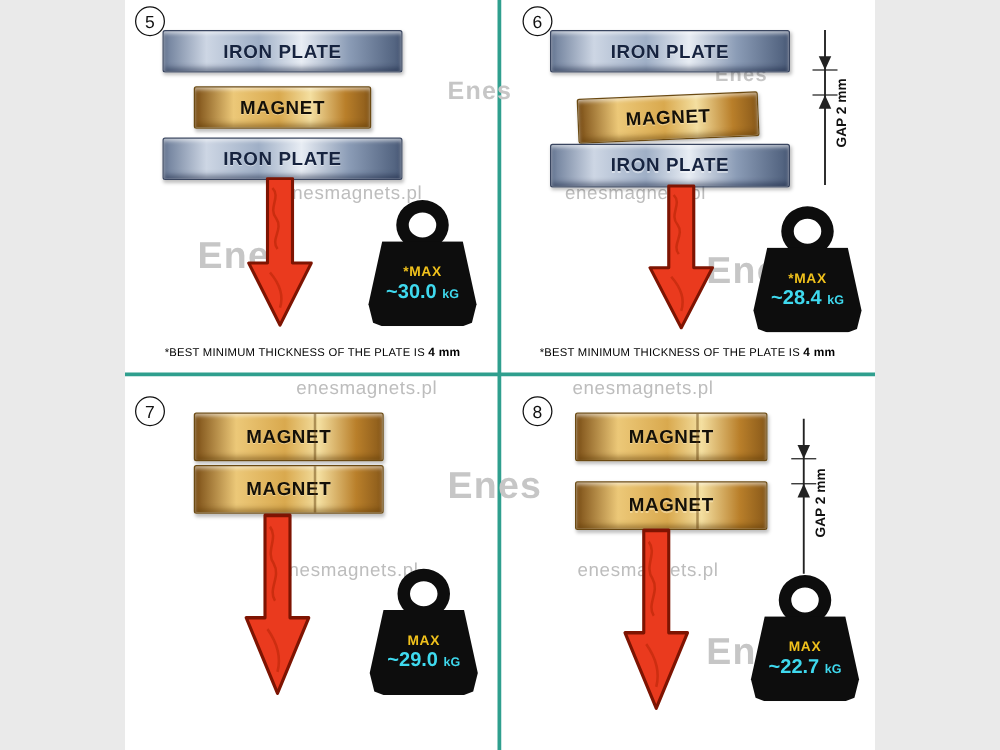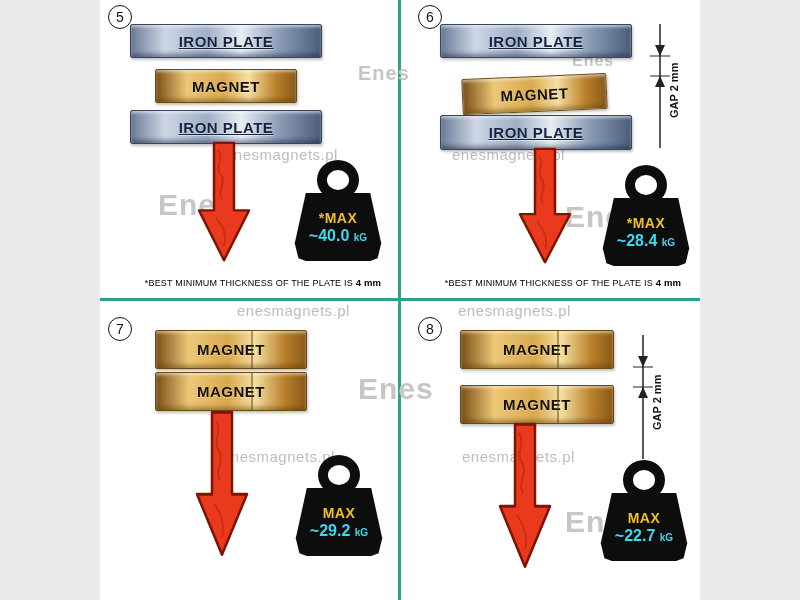--- a/index.html
+++ b/index.html
@@ -23,43 +23,43 @@
   .bar{
     position:absolute;border-radius:2px;display:flex;align-items:center;justify-content:center;
     box-shadow:1px 2px 3px rgba(0,0,0,.28);
   }
   .bar .bar-label{font-weight:bold;font-size:15px;letter-spacing:.5px;}
   .bar.iron{
     background:linear-gradient(90deg,#6b7c98 0%,#cdd6e4 18%,#9fafc6 40%,#e8edf4 58%,#8b9cb6 78%,#4c5d7a 100%);
     border:1px solid #39455f;
     box-shadow:inset 0 2px 3px rgba(255,255,255,.55),inset 0 -3px 4px rgba(20,30,60,.45),1px 2px 3px rgba(0,0,0,.25);
   }
-  .bar.iron .bar-label{color:#16233f;text-shadow:0 1px 0 rgba(255,255,255,.45);text-decoration:underline;}
+  .bar.iron .bar-label{color:#16233f;text-shadow:0 1px 0 rgba(255,255,255,.45);}
   .bar.magnet{
     background:linear-gradient(90deg,#7c4f16 0%,#ecc878 22%,#d9a94e 48%,#f4dfa0 66%,#b97f2a 86%,#8a5a1a 100%);
     border:1px solid #6b4a12;
     box-shadow:inset 0 2px 3px rgba(255,255,255,.5),inset 0 -3px 4px rgba(90,55,5,.45),1px 2px 3px rgba(0,0,0,.25);
   }
   .bar.magnet .bar-label{color:#141008;text-shadow:0 1px 0 rgba(255,240,200,.5);}
   .bar.seam::after{content:"";position:absolute;top:0;bottom:0;left:63%;width:2px;background:rgba(90,55,5,.45);}
 
   .arrow{position:absolute;overflow:visible;}
 
   .weight{position:absolute;width:92px;text-align:center;}
   .weight-ring{width:22px;height:20px;border:10px solid #0d0d0d;border-radius:50%;margin:0 auto -7px;}
   .weight-body{
     position:relative;width:92px;height:68px;background:#0d0d0d;
     clip-path:polygon(15% 0,85% 0,97% 74%,93% 96%,85% 100%,15% 100%,7% 96%,3% 74%);
     display:flex;flex-direction:column;align-items:center;justify-content:center;gap:1px;
   }
-  .weight-max{color:#f0c11c;font-weight:bold;font-size:14px;letter-spacing:.5px;}
+  .weight-max{color:#f0c11c;font-weight:bold;font-size:11px;letter-spacing:.5px;}
   .weight-value{color:#3fd9ee;font-weight:bold;font-size:16px;}
   .weight-unit{font-size:10px;}
 
-  .caption{position:absolute;left:13px;width:300px;text-align:center;font-size:9px;color:#000;letter-spacing:.2px;}
+  .caption{position:absolute;left:0;width:300px;text-align:center;font-size:9px;color:#000;letter-spacing:.2px;}
   .caption b{font-size:9.5px;}
 
   .gap-svg{position:absolute;overflow:visible;}
   .gap-label{
     position:absolute;font-size:11px;font-weight:bold;color:#111;white-space:nowrap;
     transform:rotate(-90deg);transform-origin:left top;
   }
 
   .wm-site{position:absolute;color:#bdbdbd;font-size:15px;letter-spacing:.5px;}
   .wm-logo{position:absolute;color:#c6c6c6;font-weight:bold;letter-spacing:1px;}
@@ -107,21 +107,21 @@
     <svg class="arrow" data-name="pull-force-arrow" style="left:94px;top:141px;width:60px;height:122px;" viewBox="0 0 60 130" preserveAspectRatio="none">
       <polygon points="20,2 40,2 40,74 55,74 30,127 5,74 20,74" fill="#ea3a1e" stroke="#7e1402" stroke-width="2.5" stroke-linejoin="round"></polygon>
       <path d="M24,10 C31,18 20,27 27,36 C33,45 22,54 28,62" stroke="#b02203" fill="none" stroke-width="2" opacity="0.55"></path>
       <path d="M22,82 C30,92 33,102 30,112" stroke="#b02203" fill="none" stroke-width="2" opacity="0.5"></path>
     </svg>
     <div class="weight" data-name="weight-icon" style="left:192px;top:160px;">
       <div class="weight-ring" data-name="weight-handle"></div>
       <div class="weight-body" data-name="weight-body">
         <div class="weight-max" data-name="weight-max-label">*MAX</div>
         <div class="weight-value" data-name="weight-value">
-          <span data-name="weight-number">~40.0</span>
+          <span data-name="weight-number">~30.0</span>
           <span class="weight-unit" data-name="weight-unit">kG</span>
         </div>
       </div>
     </div>
     <div class="caption" data-name="plate-thickness-note" style="top:277px;">
       <span data-name="note-text">*BEST MINIMUM THICKNESS OF THE PLATE IS</span>
       <b data-name="note-bold">4 mm</b>
     </div>
   </section>
 
@@ -180,21 +180,21 @@
     <svg class="arrow" data-name="pull-force-arrow" style="left:92px;top:110px;width:60px;height:148px;" viewBox="0 0 60 130" preserveAspectRatio="none">
       <polygon points="20,2 40,2 40,74 55,74 30,127 5,74 20,74" fill="#ea3a1e" stroke="#7e1402" stroke-width="2.5" stroke-linejoin="round"></polygon>
       <path d="M24,10 C31,18 20,27 27,36 C33,45 22,54 28,62" stroke="#b02203" fill="none" stroke-width="2" opacity="0.55"></path>
       <path d="M22,82 C30,92 33,102 30,112" stroke="#b02203" fill="none" stroke-width="2" opacity="0.5"></path>
     </svg>
     <div class="weight" data-name="weight-icon" style="left:193px;top:155px;">
       <div class="weight-ring" data-name="weight-handle"></div>
       <div class="weight-body" data-name="weight-body">
         <div class="weight-max" data-name="weight-max-label">MAX</div>
         <div class="weight-value" data-name="weight-value">
-          <span data-name="weight-number">~29.2</span>
+          <span data-name="weight-number">~29.0</span>
           <span class="weight-unit" data-name="weight-unit">kG</span>
         </div>
       </div>
     </div>
   </section>
 
   <section class="panel" data-name="panel-8" style="left:400px;top:300px;">
     <div class="num-circle" style="left:18px;top:17px;" data-name="panel-number-badge">
       <span data-name="panel-number">8</span>
     </div>

